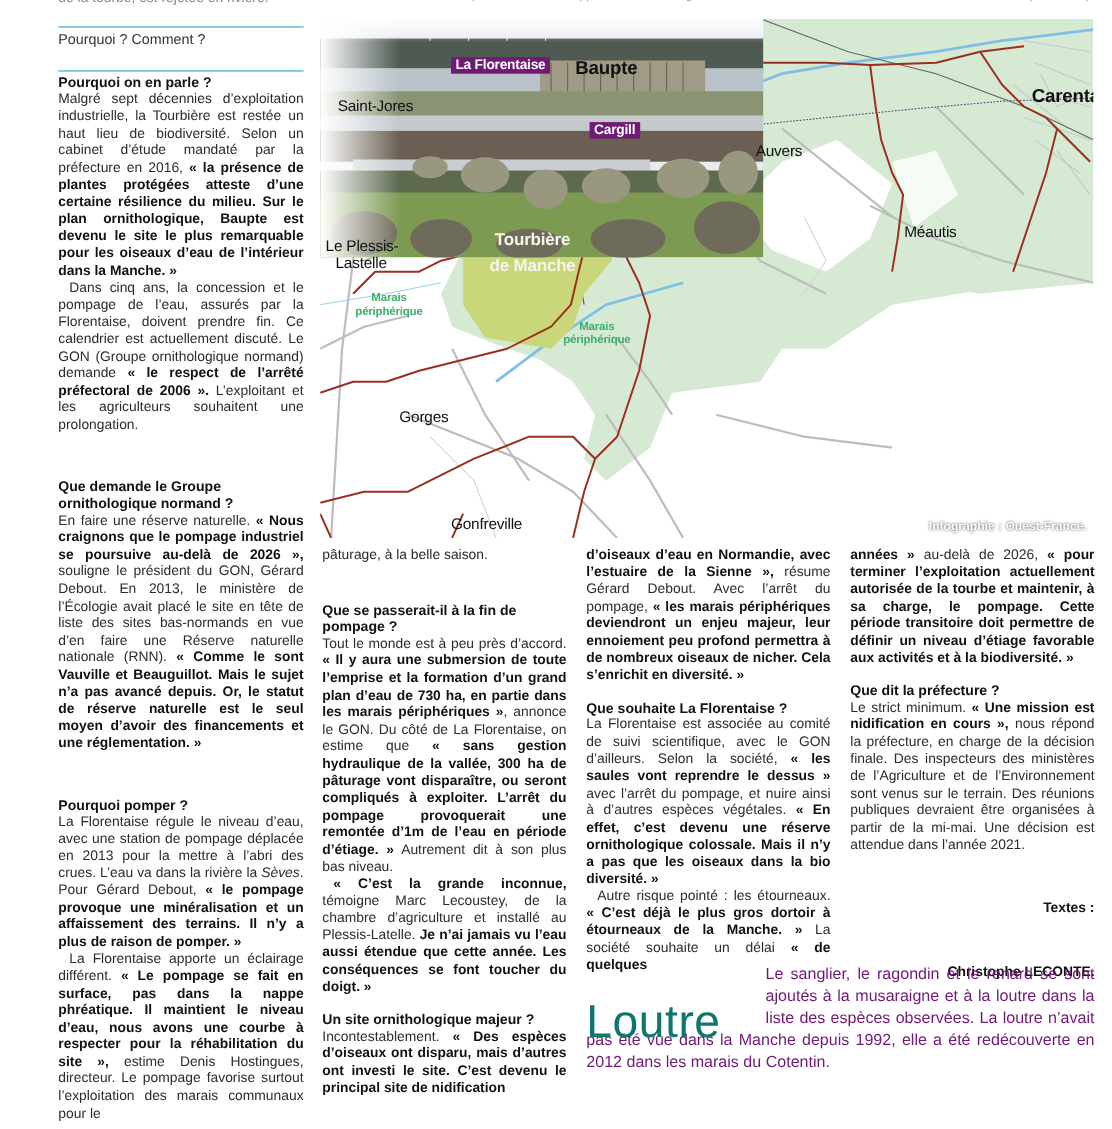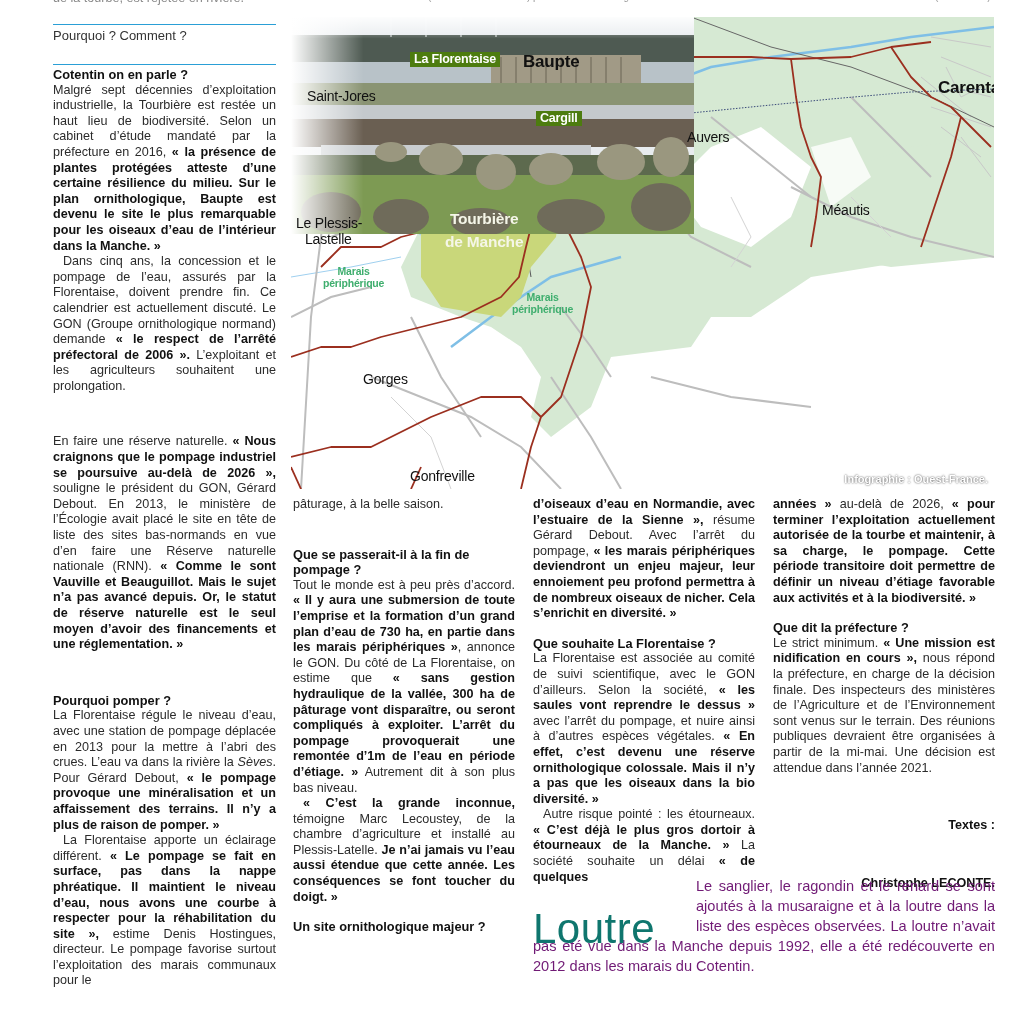--- a/index.html
+++ b/index.html
@@ -24,21 +24,21 @@
   .rubric { position: absolute; left: 53px; top: 24px; width: 223px; height: 41px; border-top: 1.5px solid #2a9fd6; border-bottom: 1.5px solid #2a9fd6; font-size: 13px; line-height: 22px; color: #333; }
 
   .gap { height: 30px; }
   .gap-s { height: 14px; }
 
   
   #map { position: absolute; left: 291px; top: 17px; width: 703px; height: 472px; background: #ffffff; overflow: hidden; }
   #map svg { position: absolute; left: 0; top: 0; }
   .map-label { position: absolute; font-size: 14px; color: #111; white-space: nowrap; letter-spacing: -0.2px; }
   .map-label.big { font-size: 17px; font-weight: bold; }
-  .map-label.boxed { background: #4d7c0f; color: #fff; font-weight: bold; font-size: 12.5px; padding: 0 4px; line-height: 15px; }
+  .map-label.boxed { background: #701a75; color: #fff; font-weight: bold; font-size: 12.5px; padding: 0 4px; line-height: 15px; }
   .map-label.green { color: #3fae6e; font-weight: bold; font-size: 10.5px; text-align: center; line-height: 12px; }
   .map-label.tourbiere { color: #f5f6e8; font-weight: bold; font-size: 15.5px; text-align: center; line-height: 23px; }
   .credit { position: absolute; right: 6px; bottom: 4px; color: #fff; font-size: 11px; font-weight: bold; text-shadow: 0 0 2px #333; }
 
   
   #photo { position: absolute; left: 300px; top: 255px; width: 403px; height: 217px; }
 
   
   .loutre-title { position: absolute; left: 533px; top: 906px; font-size: 42px; color: #0f766e; letter-spacing: 0.5px; line-height: 46px; }
   .loutre-text { position: absolute; left: 533px; top: 876px; width: 462px; font-size: 14.6px; line-height: 20px; color: #701a75; text-align: justify; }
@@ -51,24 +51,25 @@
 <body>
 
 <div class="top-fragment">de la tourbe, est rejetée en rivière.</div>
 <div class="top-fragment2" style="left:428px;">(Photo : Ouest-France)</div>
 <div class="top-fragment2" style="left:533px;">point de vue de la région.</div>
 <div class="top-fragment2" style="left:935px;">(Photo : DR)</div>
 
 <div class="rubric">Pourquoi ? Comment ?</div>
 
 <div class="col" id="col1" style="top:67px;">
-  <h3>Cotentin on en parle ?</h3>
+  <h3>Pourquoi on en parle ?</h3>
   <p><span>Malgré sept décennies d’exploitation industrielle, la Tourbière est restée un haut lieu de biodiversité. Selon un cabinet d’étude mandaté par la préfecture en 2016, </span><b>« la présence de plantes protégées atteste d’une certaine résilience du milieu. Sur le plan ornithologique, Baupte est devenu le site le plus remarquable pour les oiseaux d’eau de l’intérieur dans la Manche. »</b></p>
   <p class="indent"><span>Dans cinq ans, la concession et le pompage de l’eau, assurés par la Florentaise, doivent prendre fin. Ce calendrier est actuellement discuté. Le GON (Groupe ornithologique normand) demande </span><b>« le respect de l’arrêté préfectoral de 2006 ».</b><span> L’exploitant et les agriculteurs souhaitent une prolongation.</span></p>
   <div class="gap" style="height:40px;"></div>
+  <h3>Que demande le Groupe ornithologique normand ?</h3>
   <p><span>En faire une réserve naturelle. </span><b>« Nous craignons que le pompage industriel se poursuive au-delà de 2026 »,</b><span> souligne le président du GON, Gérard Debout. En 2013, le ministère de l’Écologie avait placé le site en tête de liste des sites bas-normands en vue d’en faire une Réserve naturelle nationale (RNN). </span><b>« Comme le sont Vauville et Beauguillot. Mais le sujet n’a pas avancé depuis. Or, le statut de réserve naturelle est le seul moyen d’avoir des financements et une réglementation. »</b></p>
   <div class="gap" style="height:40px;"></div>
   <h3>Pourquoi pomper ?</h3>
   <p><span>La Florentaise régule le niveau d’eau, avec une station de pompage déplacée en 2013 pour la mettre à l’abri des crues. L’eau va dans la rivière la </span><i>Sèves</i><span>. Pour Gérard Debout, </span><b>« le pompage provoque une minéralisation et un affaissement des terrains. Il n’y a plus de raison de pomper. »</b></p>
   <p class="indent"><span>La Florentaise apporte un éclairage différent. </span><b>« Le pompage se fait en surface, pas dans la nappe phréatique. Il maintient le niveau d’eau, nous avons une courbe à respecter pour la réhabilitation du site »,</b><span> estime Denis Hostingues, directeur. Le pompage favorise surtout l’exploitation des marais communaux pour le</span></p>
 </div>
 
 <div id="map">
   <svg width="703" height="472" viewBox="0 0 703 472">
 
@@ -235,20 +236,21 @@
 </div>
 
 <div class="col" id="col2">
   <p>pâturage, à la belle saison.</p>
   <div class="gap" style="height:34px;"></div>
   <h3>Que se passerait-il à la fin de pompage ?</h3>
   <p><span>Tout le monde est à peu près d’accord. </span><b>« Il y aura une submersion de toute l’emprise et la formation d’un grand plan d’eau de 730 ha, en partie dans les marais périphériques »</b><span>, annonce le GON. Du côté de La Florentaise, on estime que </span><b>« sans gestion hydraulique de la vallée, 300 ha de pâturage vont disparaître, ou seront compliqués à exploiter. L’arrêt du pompage provoquerait une remontée d’1m de l’eau en période d’étiage. »</b><span> Autrement dit à son plus bas niveau.</span></p>
   <p class="indent"><b>« C’est la grande inconnue,</b><span> témoigne Marc Lecoustey, de la chambre d’agriculture et installé au Plessis-Latelle. </span><b>Je n’ai jamais vu l’eau aussi étendue que cette année. Les conséquences se font toucher du doigt. »</b></p>
   <div class="gap-s"></div>
   <h3>Un site ornithologique majeur ?</h3>
+  <p><span>Incontestablement. </span><b>« Des espèces d’oiseaux ont disparu, mais d’autres ont investi le site. C’est devenu le principal site de nidification</b></p>
 </div>
 
 <div class="col" id="col3">
   <p><b>d’oiseaux d’eau en Normandie, avec l’estuaire de la Sienne »,</b><span> résume Gérard Debout. Avec l’arrêt du pompage, </span><b>« les marais périphériques deviendront un enjeu majeur, leur ennoiement peu profond permettra à de nombreux oiseaux de nicher. Cela s’enrichit en diversité. »</b></p>
   <div class="gap-s"></div>
   <h3>Que souhaite La Florentaise ?</h3>
   <p><span>La Florentaise est associée au comité de suivi scientifique, avec le GON d’ailleurs. Selon la société, </span><b>« les saules vont reprendre le dessus »</b><span> avec l’arrêt du pompage, et nuire ainsi à d’autres espèces végétales. </span><b>« En effet, c’est devenu une réserve ornithologique colossale. Mais il n’y a pas que les oiseaux dans la bio diversité. »</b></p>
   <p class="indent"><span>Autre risque pointé : les étourneaux. </span><b>« C’est déjà le plus gros dortoir à étourneaux de la Manche. »</b><span> La société souhaite un délai </span><b>« de quelques</b></p>
 </div>
 

